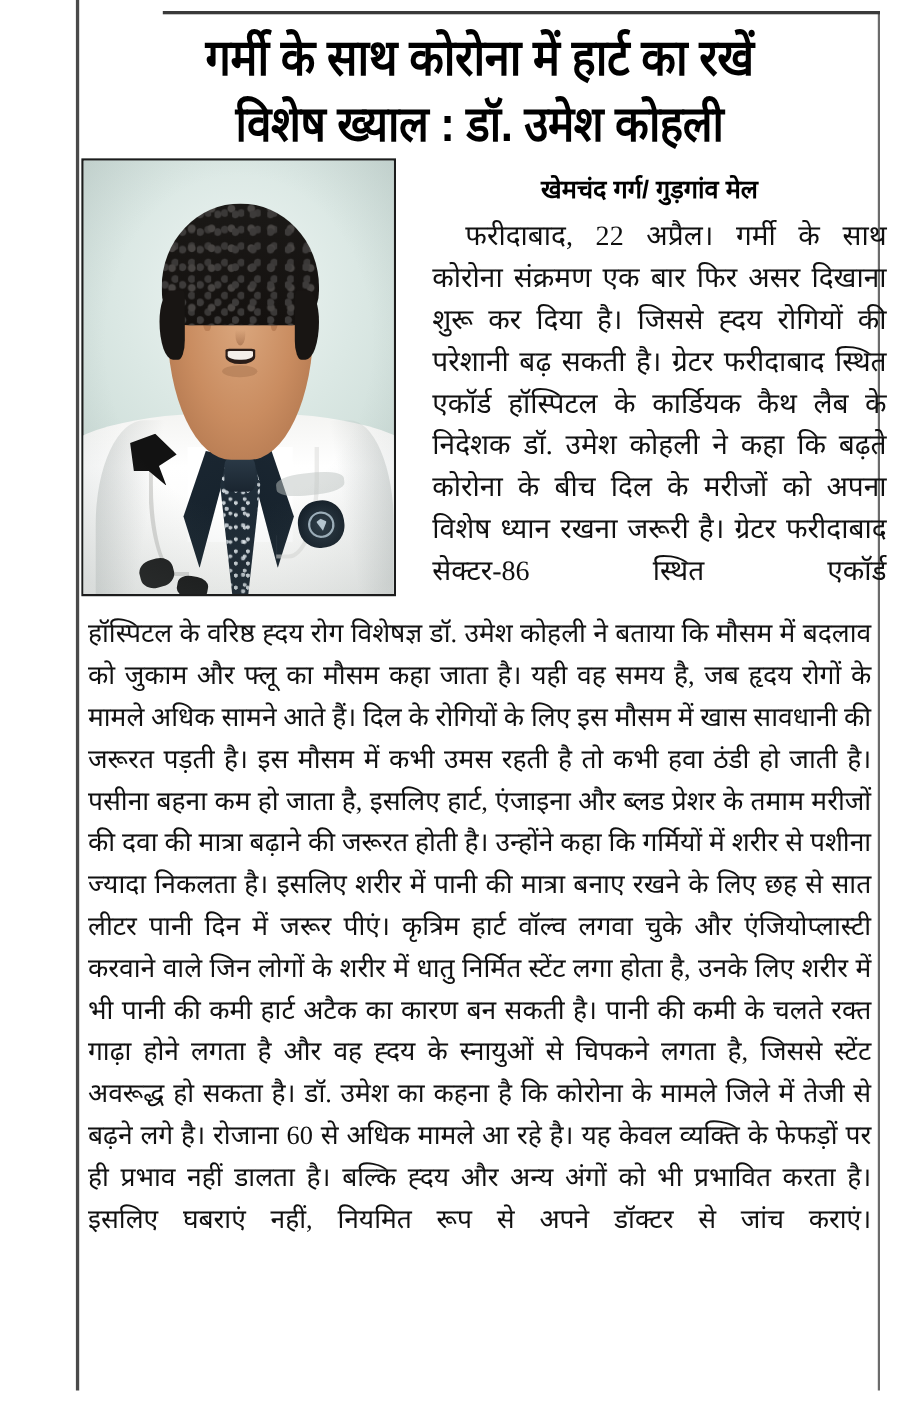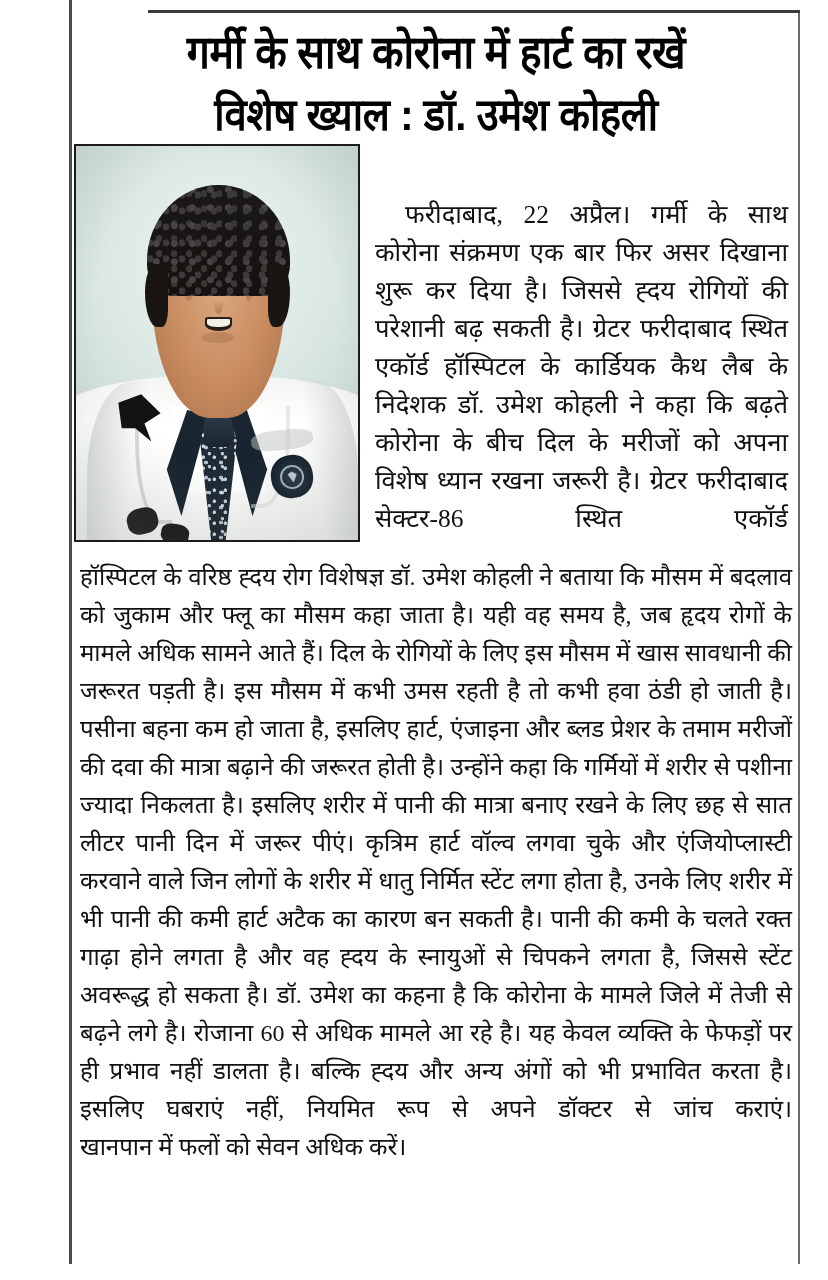--- a/index.html
+++ b/index.html
@@ -289,21 +289,21 @@
     font-family: "Liberation Sans", "DejaVu Sans", sans-serif;
     font-weight: 700;
     font-size: 23px;
     line-height: 30px;
     color: #000;
   }
 
   
   .col-right {
     position: absolute;
-    left: 375px; top: 196px;
+    left: 393px; top: 196px;
     width: 413px;
     font-size: 25.5px;
     line-height: 38px;
     text-align: justify;
     text-align-last: justify;
     color: #111;
     word-spacing: 0.5px;
   }
   .col-right .indent { display: inline-block; width: 30px; }
 
@@ -369,23 +369,23 @@
         <div class="teeth"></div>
         <div class="chin-shadow"></div>
       </div>
       <div class="hair"></div>
       <div class="sideburn-l"></div>
       <div class="sideburn-r"></div>
       <div class="photo-vignette"></div>
     </div>
   </div>
 
+  <div class="byline">खेमचंद गर्ग/ गुड़गांव मेल</div>
 
   <div class="col-right">
     <p class="para"><span class="indent"></span><span>फरीदाबाद, 22 अप्रैल। गर्मी के साथ कोरोना संक्रमण एक बार फिर असर दिखाना शुरू कर दिया है। जिससे ह्दय रोगियों की परेशानी बढ़ सकती है। ग्रेटर फरीदाबाद स्थित एकॉर्ड हॉस्पिटल के कार्डियक कैथ लैब के निदेशक डॉ. उमेश कोहली ने कहा कि बढ़ते कोरोना के बीच दिल के मरीजों को अपना विशेष ध्यान रखना जरूरी है। ग्रेटर फरीदाबाद सेक्टर-86 स्थित एकॉर्ड</span></p>
   </div>
 
   <div class="col-full">
     <p class="para">हॉस्पिटल के वरिष्ठ ह्दय रोग विशेषज्ञ डॉ. उमेश कोहली ने बताया कि मौसम में बदलाव को जुकाम और फ्लू का मौसम कहा जाता है। यही वह समय है, जब हृदय रोगों के मामले अधिक सामने आते हैं। दिल के रोगियों के लिए इस मौसम में खास सावधानी की जरूरत पड़ती है। इस मौसम में कभी उमस रहती है तो कभी हवा ठंडी हो जाती है। पसीना बहना कम हो जाता है, इसलिए हार्ट, एंजाइना और ब्लड प्रेशर के तमाम मरीजों की दवा की मात्रा बढ़ाने की जरूरत होती है। उन्होंने कहा कि गर्मियों में शरीर से पशीना ज्यादा निकलता है। इसलिए शरीर में पानी की मात्रा बनाए रखने के लिए छह से सात लीटर पानी दिन में जरूर पीएं।  कृत्रिम हार्ट वॉल्व लगवा चुके और एंजियोप्लास्टी करवाने वाले जिन लोगों के शरीर में धातु निर्मित स्टेंट लगा होता है, उनके लिए शरीर में भी पानी की कमी हार्ट अटैक का कारण बन सकती है। पानी की कमी के चलते रक्त गाढ़ा होने लगता है और वह ह्दय के स्नायुओं से चिपकने लगता है, जिससे स्टेंट अवरूद्ध हो सकता है। डॉ. उमेश का कहना है कि कोरोना के मामले जिले में तेजी से बढ़ने लगे है। रोजाना 60 से अधिक मामले आ रहे है। यह केवल व्यक्ति के फेफड़ों पर ही प्रभाव नहीं डालता है। बल्कि ह्दय और अन्य अंगों को भी प्रभावित करता है। इसलिए घबराएं नहीं, नियमित रूप से अपने डॉक्टर से जांच कराएं।</p>
-    <p class="para last-line">खानपान में फलों को सेवन अधिक करें।</p>
   </div>
 
 </div>
 
 </body></html>

